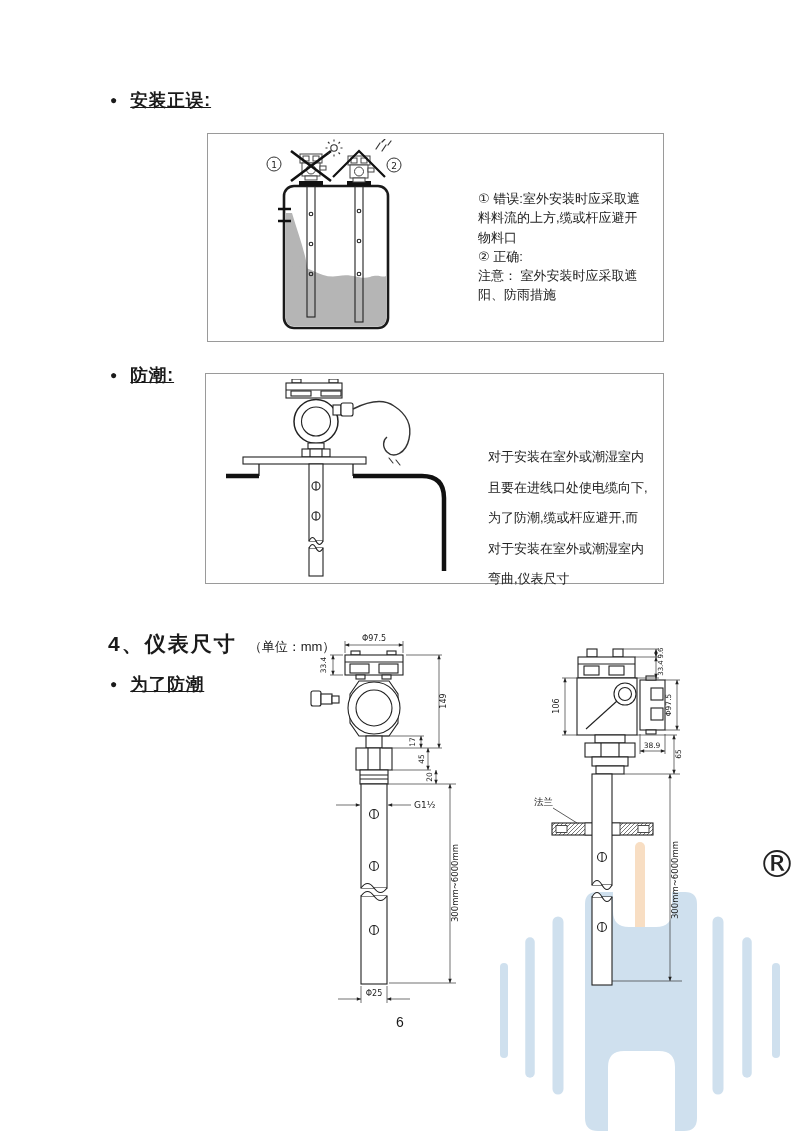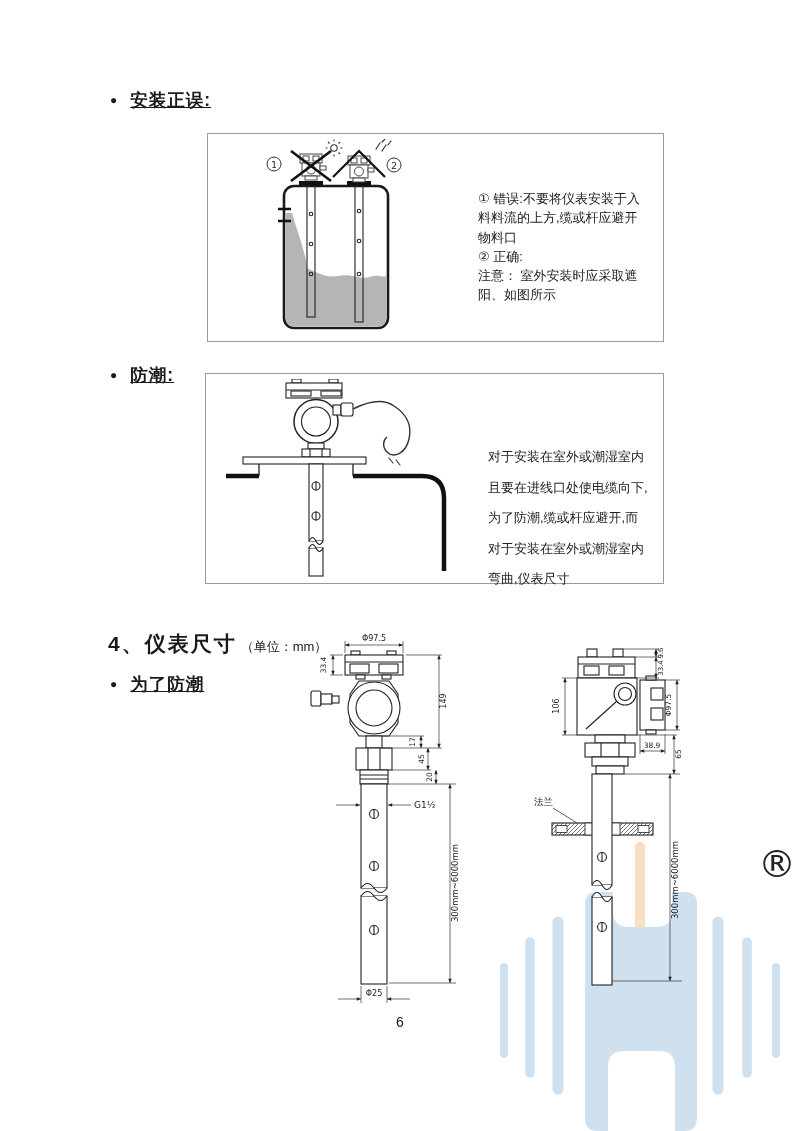--- a/index.html
+++ b/index.html
@@ -8,21 +8,21 @@
   .bullet-row{position:absolute;display:flex;align-items:center;gap:13px;}
   .bullet{font-size:12px;line-height:1;}
   .sec-title{font-size:17.5px;font-weight:bold;letter-spacing:1px;text-decoration:underline;}
   .frame{position:absolute;border:1px solid #9a9a9a;background:#fff;}
   .frame svg{position:absolute;}
   .note{position:absolute;font-size:13px;color:#222;}
   .note1 div{line-height:19.3px;}
   .note2 div{line-height:18.6px;margin-top:12px;}
   .h4row{position:absolute;display:flex;align-items:baseline;}
   .h4main{font-size:21px;font-weight:bold;letter-spacing:2px;}
-  .h4unit{font-size:13px;margin-left:4px;}
+  .h4unit{font-size:13px;margin-left:12px;}
   .pageno{position:absolute;left:0;top:1014px;width:800px;text-align:center;font-size:14px;}
   .abs-svg{position:absolute;}
   svg text{font-family:"DejaVu Sans",sans-serif;fill:#222;}
   .dim{stroke:#333;stroke-width:0.7;fill:none;}
   .part{stroke:#222;stroke-width:1.1;fill:none;}
   .partf{stroke:#222;stroke-width:1.1;fill:#fff;}
 </style>
 </head>
 <body>
 
@@ -109,26 +109,26 @@
       <path d="M128 10 l4 -6 M134 12 l4 -6 M134 3 l3 -3 M140 6 l3 -4" stroke="#333" stroke-width="1.2" stroke-linecap="round" fill="none"></path>
 
       <g>
         <circle cx="26" cy="25" r="7" fill="#fff" stroke="#333" stroke-width="1"></circle>
         <text x="26" y="28.5" font-size="9" text-anchor="middle">1</text>
         <circle cx="146" cy="26" r="7" fill="#fff" stroke="#333" stroke-width="1"></circle>
         <text x="146" y="29.5" font-size="9" text-anchor="middle">2</text>
       </g>
     </svg>
     <div class="note note1" style="left:270px;top:55px;width:180px">
-      <div>① 错误:不要将仪表安装于入</div>
+      <div>① 错误:室外安装时应采取遮</div>
       <div>料料流的上方,缆或杆应避开</div>
       <div>物料口</div>
       <div>② 正确:</div>
       <div>注意：  室外安装时应采取遮</div>
-      <div>阳、如图所示</div>
+      <div>阳、防雨措施</div>
     </div>
   </div>
 
   <div class="bullet-row" style="left:110px;top:363px;z-index:1">
     <span class="bullet">●</span>
     <span class="sec-title">防潮:</span>
   </div>
 
   <div class="frame" style="left:205px;top:373px;width:457px;height:209px;z-index:1">
     <svg style="left:20px;top:5px" width="250" height="202" viewBox="0 0 250 202">

